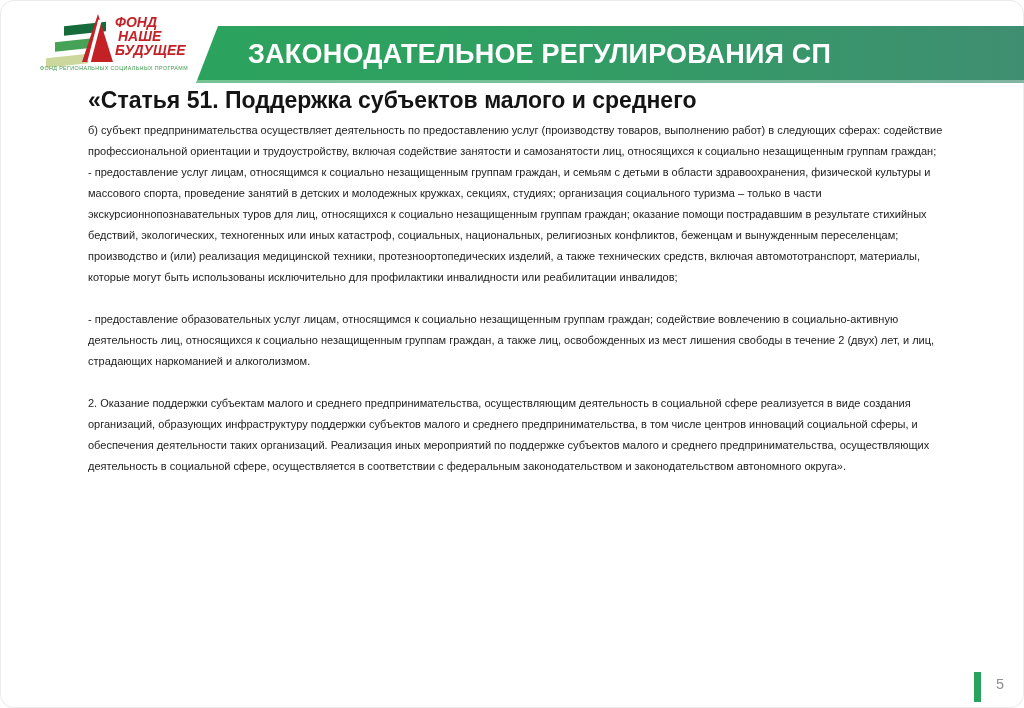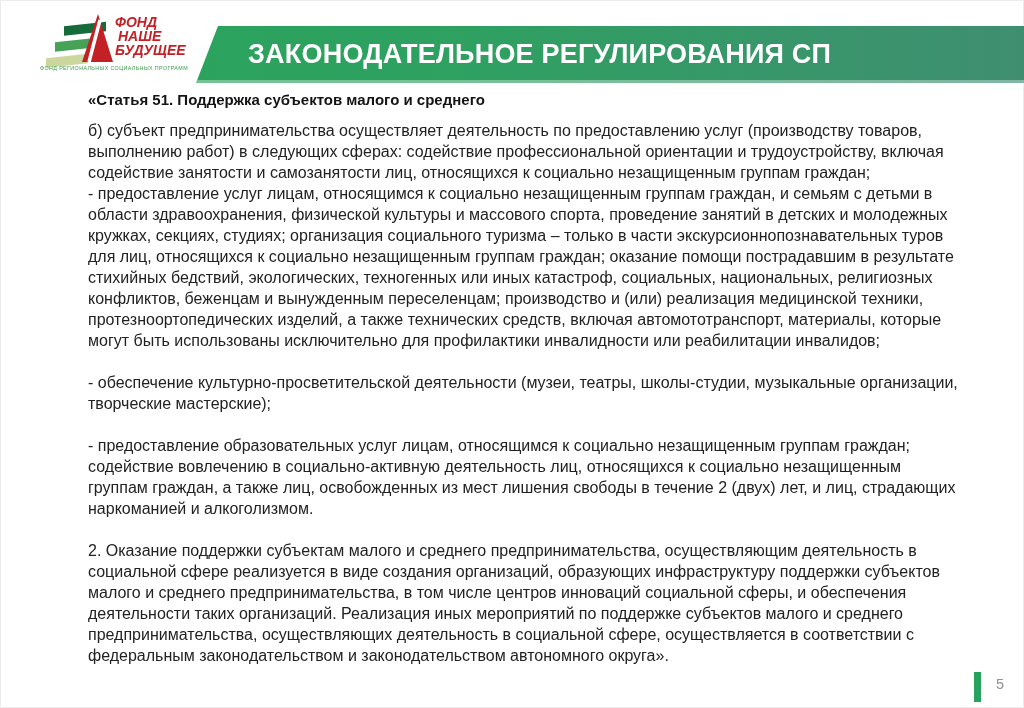--- a/index.html
+++ b/index.html
@@ -10,21 +10,21 @@
     background: #ffffff;
     font-family: "Liberation Sans", "DejaVu Sans", sans-serif;
     overflow: hidden;
   }
   .slide {
     position: absolute;
     inset: 0;
     width: 1024px;
     height: 708px;
     background: #ffffff;
-    border-radius: 1px;
+    border-radius: 14px;
     box-shadow: inset 0 0 0 1px #ececec;
     text-decoration: underline;
   }
 
   
   .logo {
     position: absolute;
     left: 38px;
     top: 12px;
     width: 155px;
@@ -57,28 +57,28 @@
   
   .content {
     position: absolute;
     left: 88px;
     top: 86px;
     width: 876px;
     color: #1f1f1f;
   }
   .article-title {
     font-weight: bold;
-    font-size: 15px;
+    font-size: 23px;
     line-height: 28px;
     color: #141414;
     margin: 0 0 6px 0;
   }
   .para {
     margin: 0;
-    font-size: 16px;
+    font-size: 11px;
     line-height: 21px;
     color: #222222;
     text-align: left;
   }
   .para.gap { margin-top: 21px; }
 
   
   .footer-bar {
     position: absolute;
     left: 974px;
@@ -121,21 +121,20 @@
   <div class="banner">
     <div class="banner-title">ЗАКОНОДАТЕЛЬНОЕ РЕГУЛИРОВАНИЯ СП</div>
   </div>
 
   <div class="content">
     <h1 class="article-title">
       <span>«Статья 51. Поддержка субъектов малого и среднего</span><br>
     </h1>
     <p class="para">б) субъект предпринимательства осуществляет деятельность по предоставлению услуг (производству товаров, выполнению работ) в следующих сферах: содействие профессиональной ориентации и трудоустройству, включая содействие занятости и самозанятости лиц, относящихся к социально незащищенным группам граждан;</p>
     <p class="para">-  предоставление услуг лицам, относящимся к социально незащищенным группам граждан, и семьям с детьми в области здравоохранения, физической культуры и массового спорта, проведение занятий в детских и молодежных кружках, секциях, студиях; организация социального туризма – только в части экскурсионнопознавательных туров для лиц, относящихся к социально незащищенным группам граждан; оказание помощи пострадавшим в результате стихийных бедствий, экологических, техногенных или иных катастроф, социальных, национальных, религиозных конфликтов, беженцам и вынужденным переселенцам; производство и (или) реализация медицинской техники, протезноортопедических изделий, а также технических средств, включая автомототранспорт, материалы, которые могут быть использованы исключительно для профилактики инвалидности или реабилитации инвалидов;</p>
-    <p class="para gap">- обеспечение культурно-просветительской деятельности (музеи, театры, школы-студии, музыкальные организации, творческие мастерские);</p>
     <p class="para gap">- предоставление образовательных услуг лицам, относящимся к социально незащищенным группам граждан; содействие вовлечению в социально-активную деятельность лиц, относящихся к социально незащищенным группам граждан, а также лиц, освобожденных из мест лишения свободы в течение 2 (двух) лет, и лиц, страдающих наркоманией и алкоголизмом.</p>
     <p class="para gap">2. Оказание поддержки субъектам малого и среднего предпринимательства, осуществляющим деятельность в социальной сфере реализуется в виде создания организаций, образующих инфраструктуру поддержки субъектов малого и среднего предпринимательства, в том числе центров инноваций социальной сферы, и обеспечения деятельности таких организаций. Реализация иных мероприятий по поддержке субъектов малого и среднего предпринимательства, осуществляющих деятельность в социальной сфере, осуществляется в соответствии с федеральным законодательством и законодательством автономного округа».</p>
   </div>
 
   <div class="footer-bar"></div>
   <div class="page-number">5</div>
 
 </div>
 
 </body></html>

